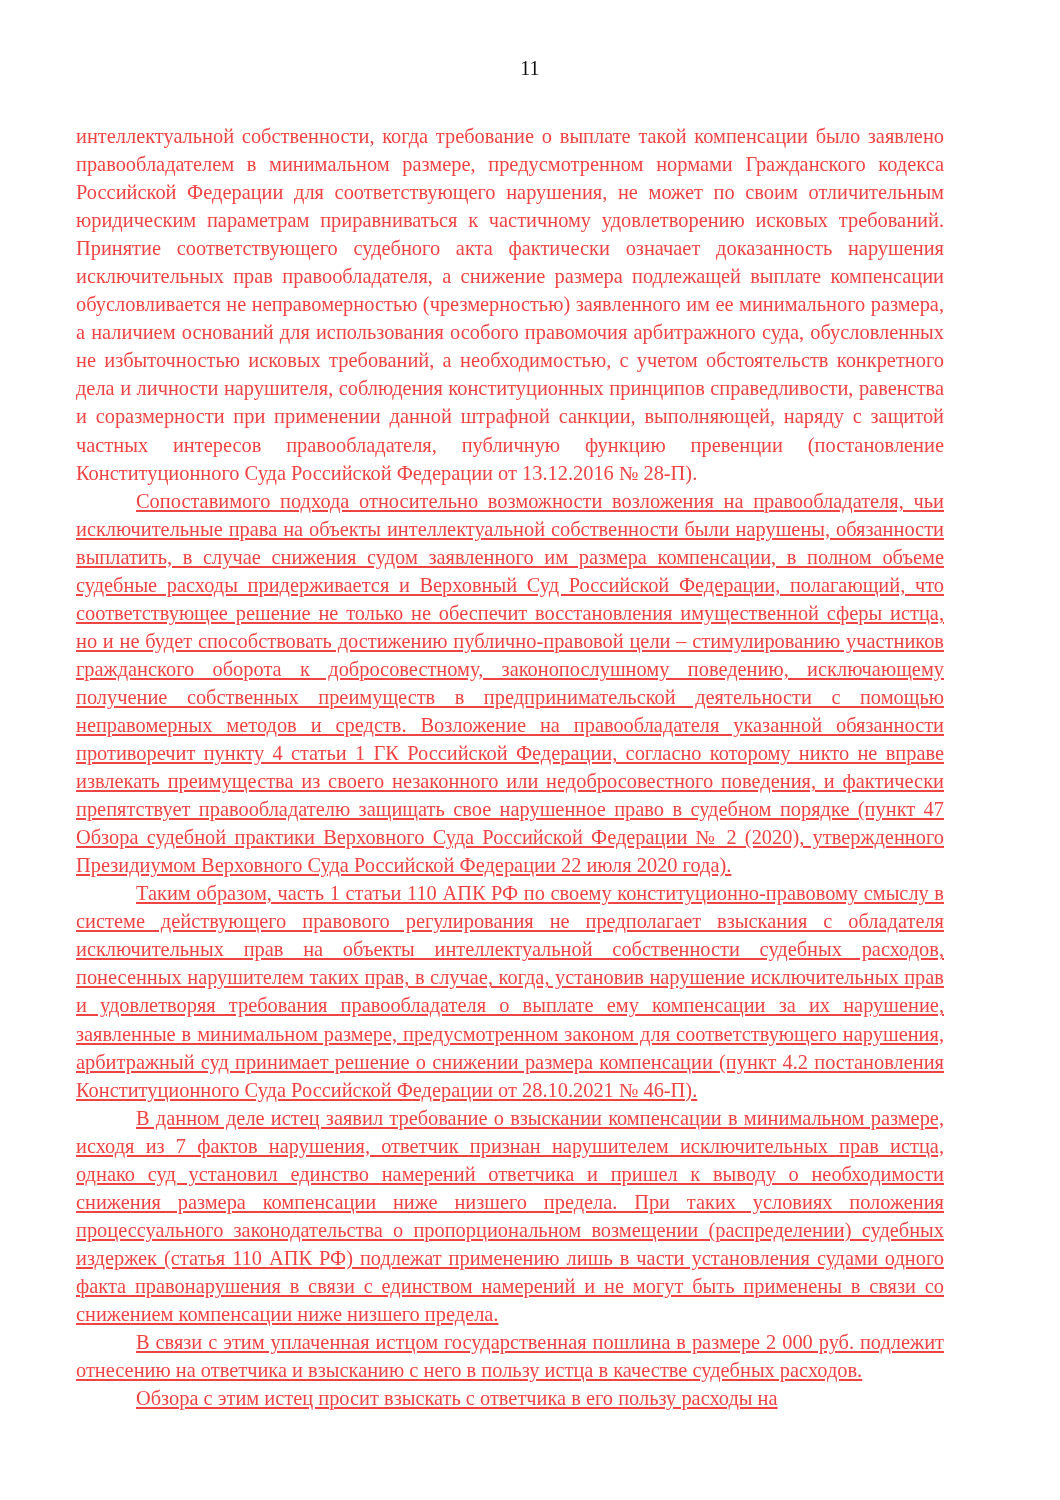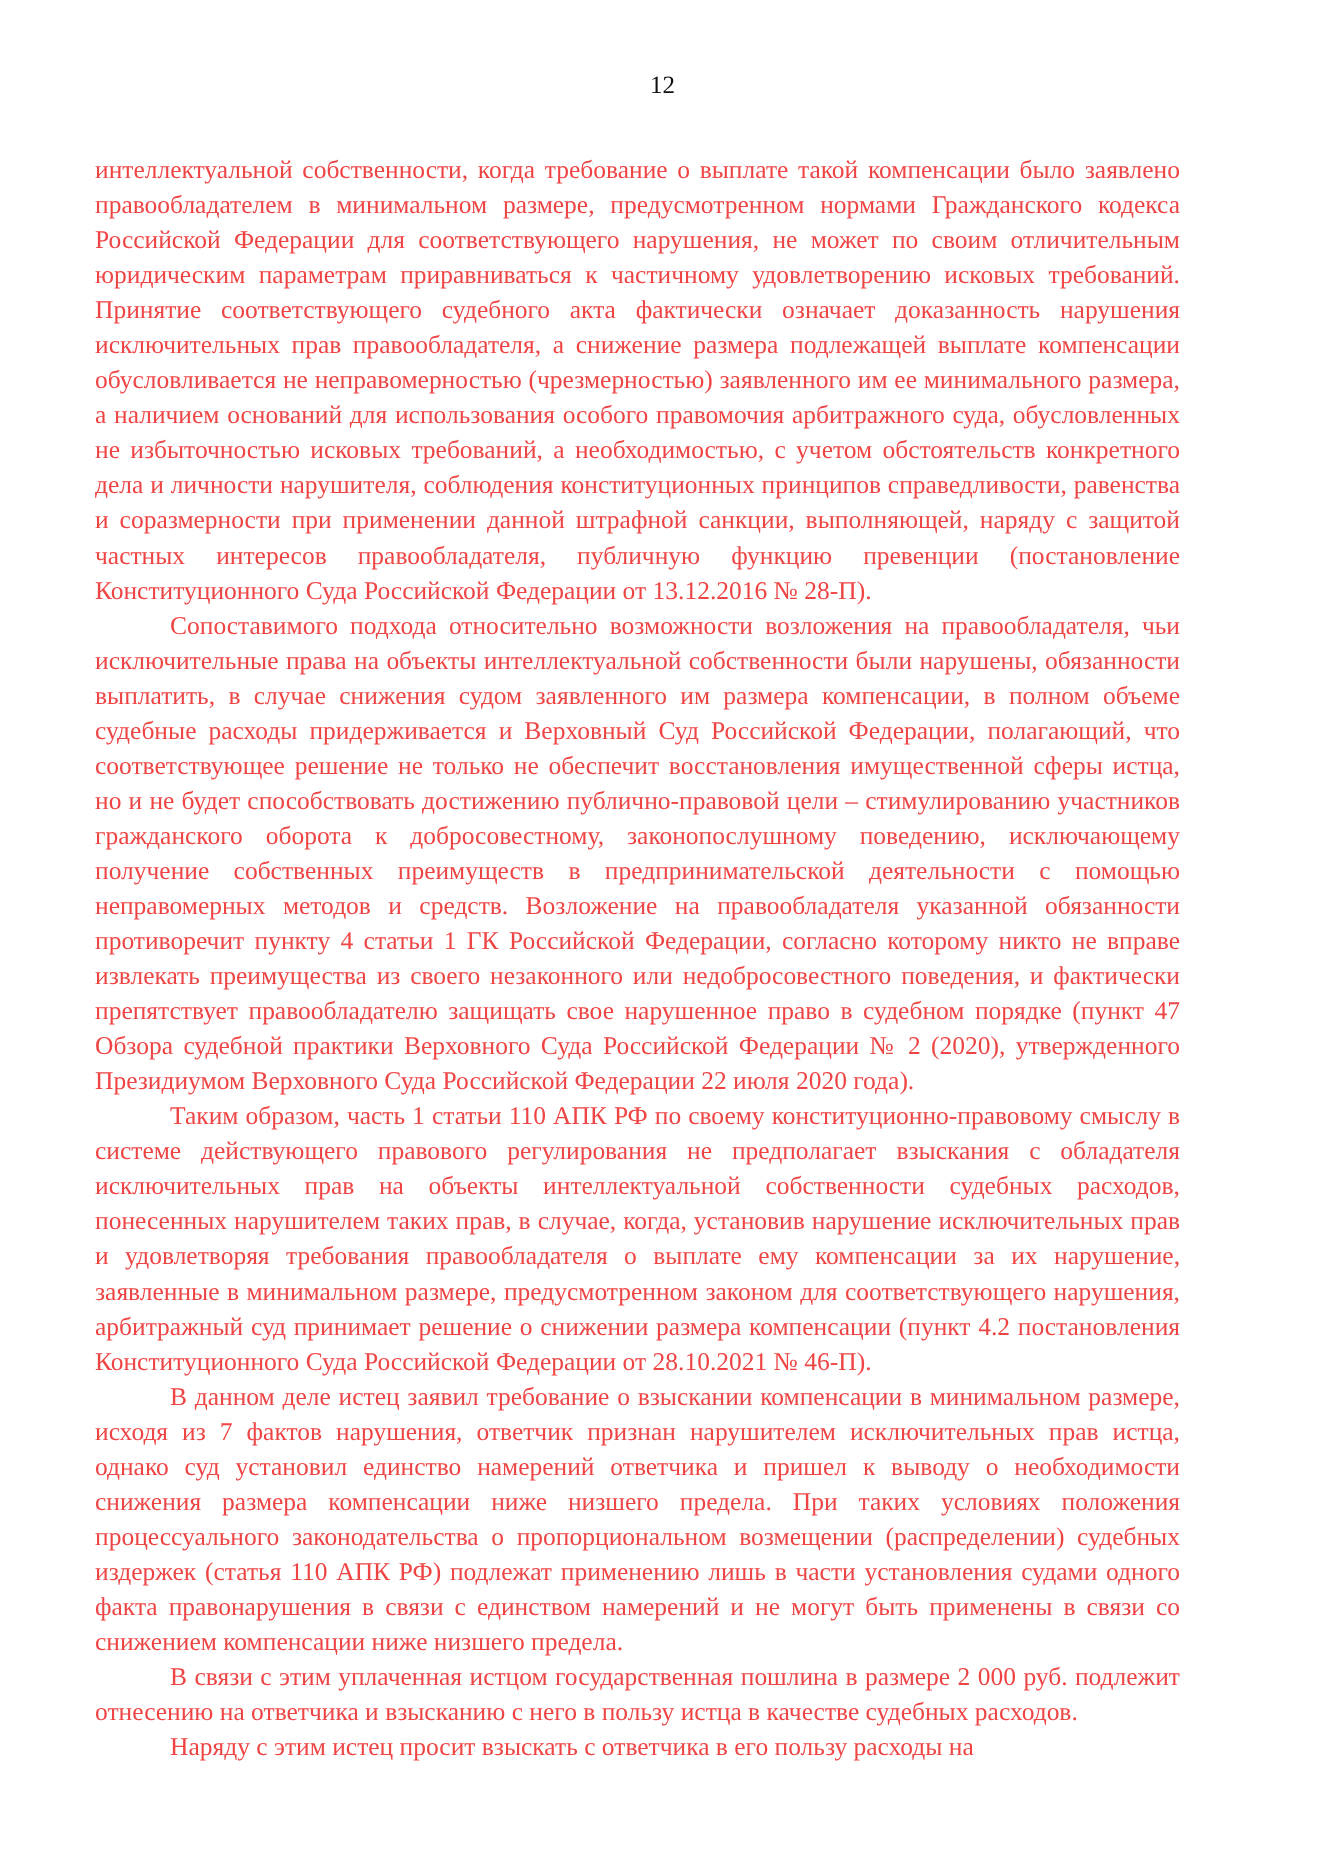--- a/index.html
+++ b/index.html
@@ -43,39 +43,40 @@
     -webkit-font-smoothing: none;
   }
   .body-text p {
     margin: 0;
     padding: 0;
     text-indent: 0;
     text-align: justify;
   }
   .body-text p.indent {
     text-indent: 60px;
+    text-decoration: underline;
   }
   
 </style>
 </head>
 <body>
 
 <div class="page">
 
-  <div class="page-number">12</div>
+  <div class="page-number">11</div>
 
   <div class="body-text">
 
     <p>интеллектуальной собственности, когда требование о выплате такой компенсации было заявлено правообладателем в минимальном размере, предусмотренном нормами Гражданского кодекса Российской Федерации для соответствующего нарушения, не может по своим отличительным юридическим параметрам приравниваться к частичному удовлетворению исковых требований. Принятие соответствующего судебного акта фактически означает доказанность нарушения исключительных прав правообладателя, а снижение размера подлежащей выплате компенсации обусловливается не неправомерностью (чрезмерностью) заявленного им ее минимального размера, а наличием оснований для использования особого правомочия арбитражного суда, обусловленных не избыточностью исковых требований, а необходимостью, с учетом обстоятельств конкретного дела и личности нарушителя, соблюдения конституционных принципов справедливости, равенства и соразмерности при применении данной штрафной санкции, выполняющей, наряду с защитой частных интересов правообладателя, публичную функцию превенции (постановление Конституционного Суда Российской Федерации от 13.12.2016 № 28-П).</p>
 
     <p class="indent">Сопоставимого подхода относительно возможности возложения на правообладателя, чьи исключительные права на объекты интеллектуальной собственности были нарушены, обязанности выплатить, в случае снижения судом заявленного им размера компенсации, в полном объеме судебные расходы придерживается и Верховный Суд Российской Федерации, полагающий, что соответствующее решение не только не обеспечит восстановления имущественной сферы истца, но и не будет способствовать достижению публично-правовой цели – стимулированию участников гражданского оборота к добросовестному, законопослушному поведению, исключающему получение собственных преимуществ в предпринимательской деятельности с помощью неправомерных методов и средств. Возложение на правообладателя указанной обязанности противоречит пункту 4 статьи 1 ГК Российской Федерации, согласно которому никто не вправе извлекать преимущества из своего незаконного или недобросовестного поведения, и фактически препятствует правообладателю защищать свое нарушенное право в судебном порядке (пункт 47 Обзора судебной практики Верховного Суда Российской Федерации № 2 (2020), утвержденного Президиумом Верховного Суда Российской Федерации 22 июля 2020 года).</p>
 
     <p class="indent">Таким образом, часть 1 статьи 110 АПК РФ по своему конституционно-правовому смыслу в системе действующего правового регулирования не предполагает взыскания с обладателя исключительных прав на объекты интеллектуальной собственности судебных расходов, понесенных нарушителем таких прав, в случае, когда, установив нарушение исключительных прав и удовлетворяя требования правообладателя о выплате ему компенсации за их нарушение, заявленные в минимальном размере, предусмотренном законом для соответствующего нарушения, арбитражный суд принимает решение о снижении размера компенсации (пункт 4.2 постановления Конституционного Суда Российской Федерации от 28.10.2021 № 46-П).</p>
 
     <p class="indent">В данном деле истец заявил требование о взыскании компенсации в минимальном размере, исходя из 7 фактов нарушения, ответчик признан нарушителем исключительных прав истца, однако суд установил единство намерений ответчика и пришел к выводу о необходимости снижения размера компенсации ниже низшего предела. При таких условиях положения процессуального законодательства о пропорциональном возмещении (распределении) судебных издержек (статья 110 АПК РФ) подлежат применению лишь в части установления судами одного факта правонарушения в связи с единством намерений и не могут быть применены в связи со снижением компенсации ниже низшего предела.</p>
 
     <p class="indent">В связи с этим уплаченная истцом государственная пошлина в размере 2 000 руб. подлежит отнесению на ответчика и взысканию с него в пользу истца в качестве судебных расходов.</p>
 
-    <p class="indent">Наряду с этим истец просит взыскать с ответчика в его пользу расходы на</p>
+    <p class="indent">Обзора с этим истец просит взыскать с ответчика в его пользу расходы на</p>
 
   </div>
 
 </div>
 
 </body></html>

